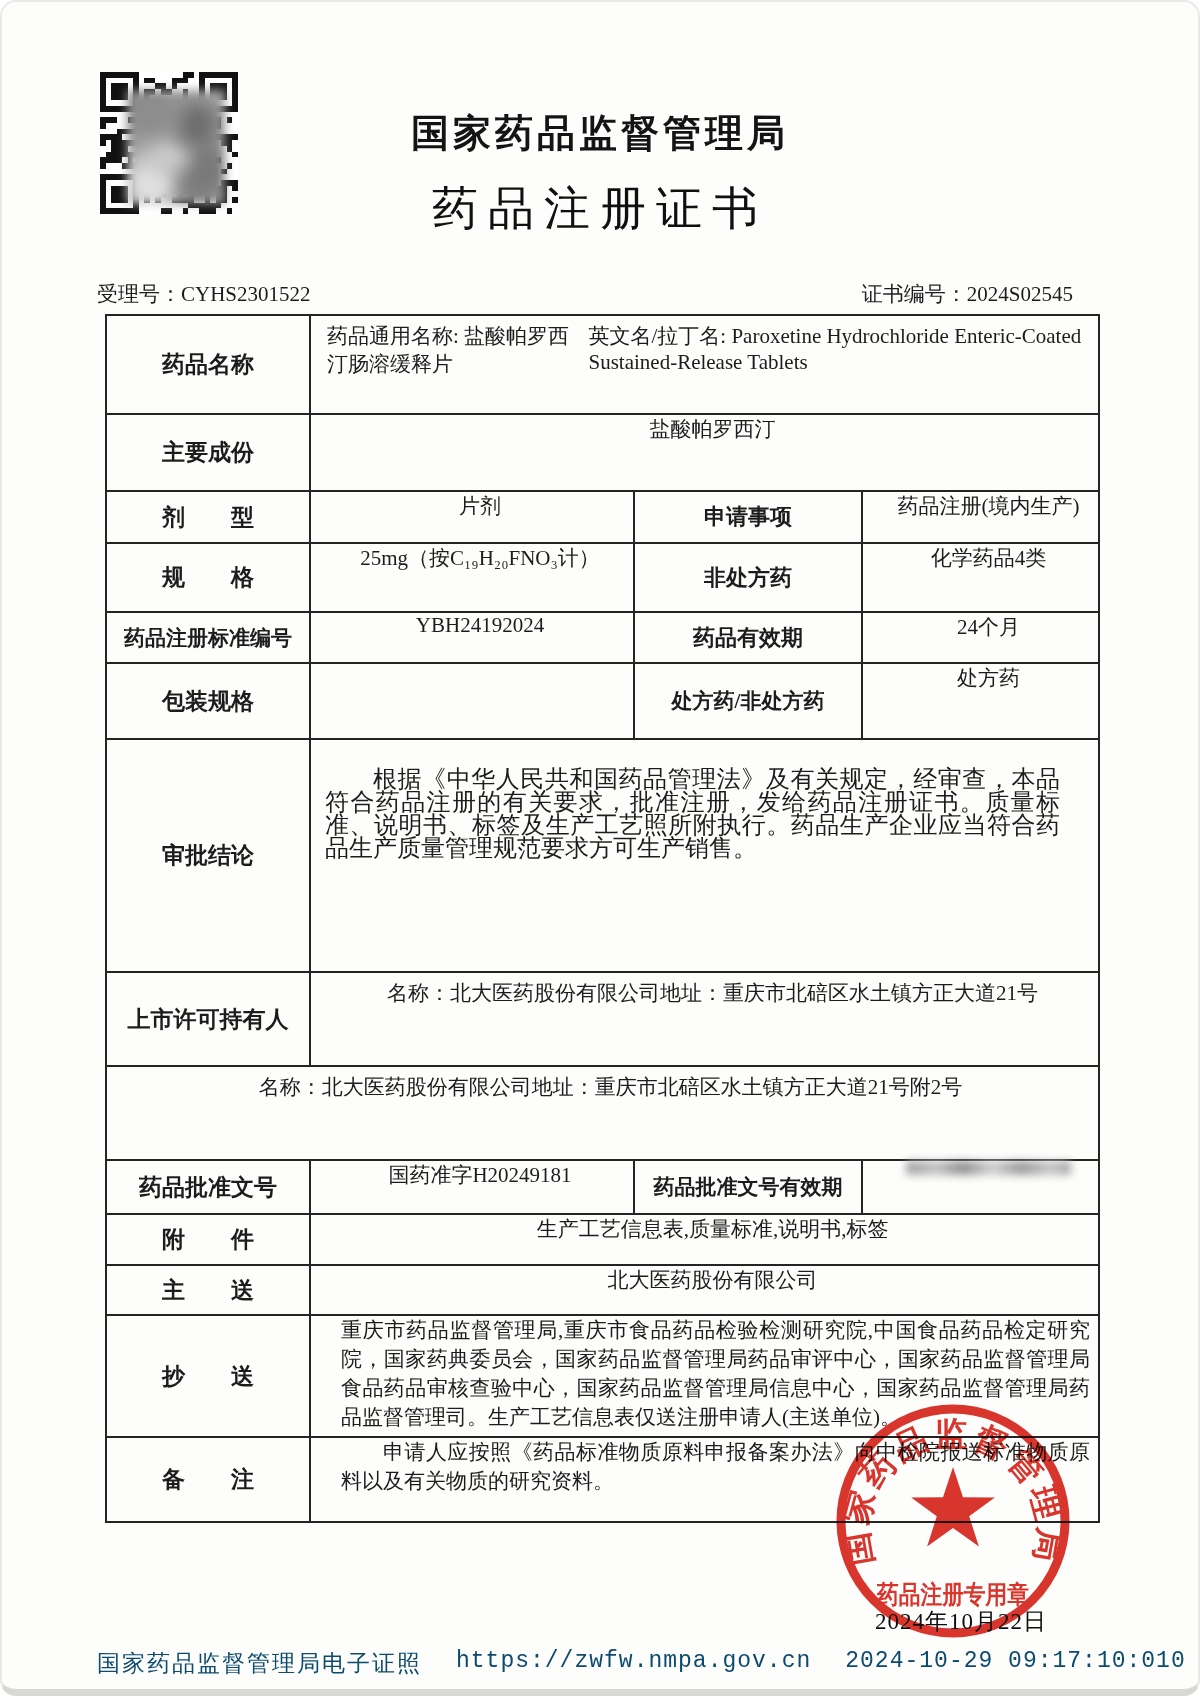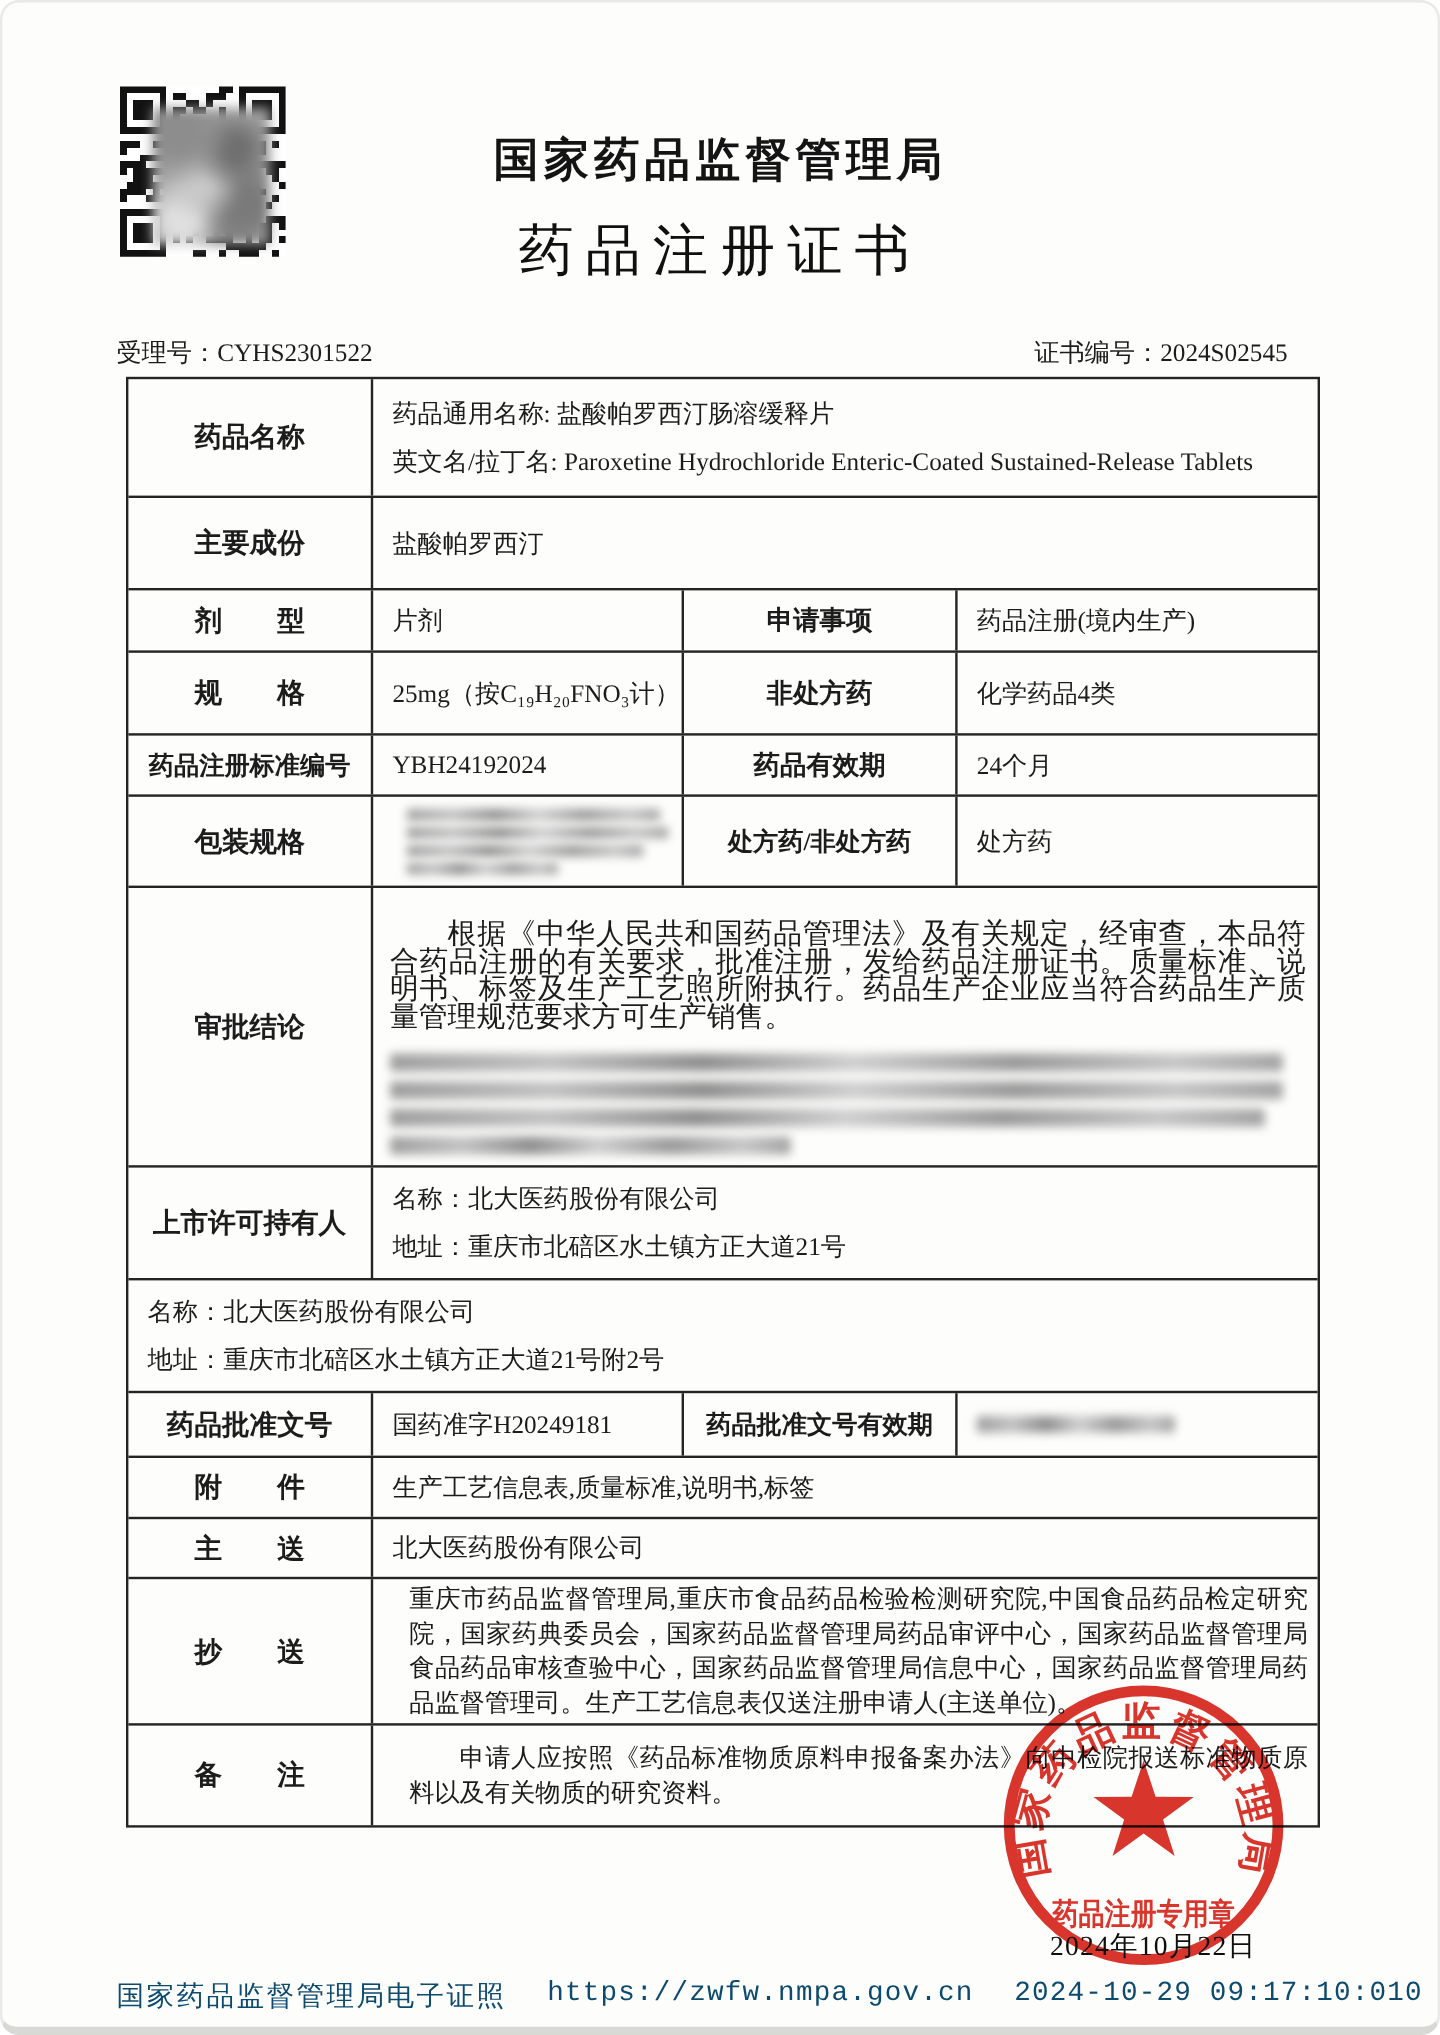--- a/index.html
+++ b/index.html
@@ -30,22 +30,22 @@
   
   .tbl { position:absolute; left:103px; top:312px; width:995px; border:2px solid #242424; background:#fdfdfc; }
   .row { display:flex; border-top:2px solid #242424; }
   .row:first-child { border-top:none; }
   .cell { border-left:2px solid #242424; position:relative; }
   .cell:first-child { border-left:none; }
   .lbl { width:202px; display:flex; align-items:center; justify-content:center;
     font-weight:bold; font-size:23px; text-align:left; flex-shrink:0; }
   .lbl2 { width:228px; display:flex; align-items:center; justify-content:center;
     font-weight:bold; font-size:22px; text-align:left; flex-shrink:0; }
-  .val { flex:1; display:flex; flex-direction:column; justify-content:center; font-size:21px; padding-left:16px; }
-  .c1 { width:259px; flex:none; }
+  .val { flex:1; display:flex; flex-direction:row; justify-content:center; font-size:21px; padding-left:16px; }
+  .c1 { width:324px; flex:none; }
   .line { margin:6px 0; }
   .para { font-size:24px; line-height:23px; text-align:justify; text-indent:2em; padding:0 10px 0 14px; margin-top:6px; }
   .para-loose { font-size:21px; line-height:29px; text-align:justify; text-indent:0; padding:0 8px 0 14px; }
   .para-indent { text-indent:2em; }
 
   
   .blurline { background:linear-gradient(90deg,#9f9f9f 0%,#c2c2c2 18%,#8f8f8f 35%,#cfcfcf 52%,#9a9a9a 70%,#c6c6c6 88%,#a3a3a3 100%);
     filter:blur(4px); border-radius:3px; }
   .pkg-blur { margin:4px 0 4px 12px; }
   .pkg-blur .blurline { height:10px; margin:5px 0; }

